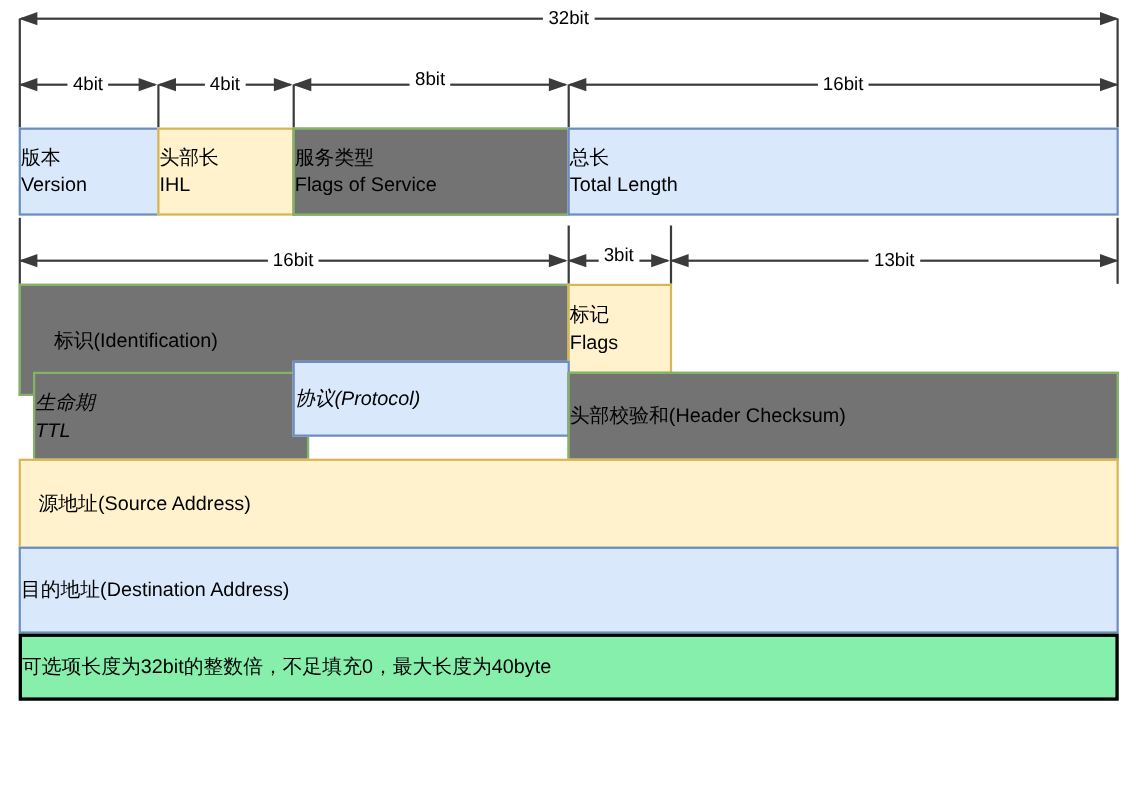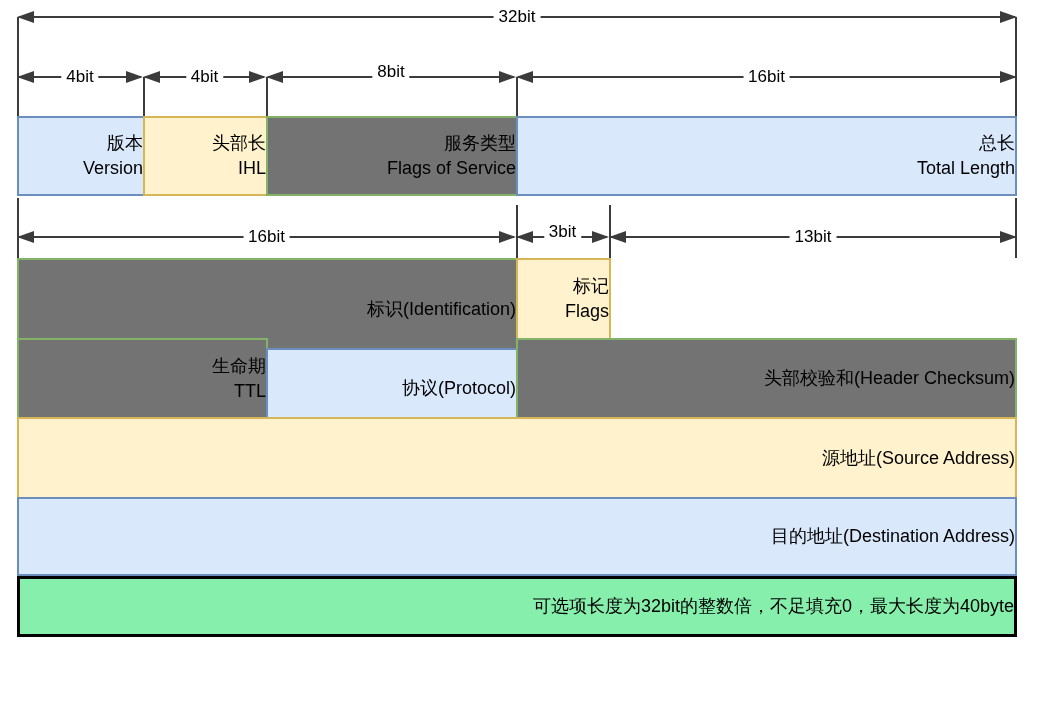--- a/index.html
+++ b/index.html
@@ -12,21 +12,21 @@
     color: #000000;
     overflow: hidden;
   }
   
   .cell {
     position: absolute;
     box-sizing: border-box;
     border: 2px solid #000;
     display: flex;
     flex-direction: column;
-    align-items: flex-end;
+    align-items: flex-start;
     justify-content: center;
     text-align: center;
     font-size: 18px;
     line-height: 25px;
   }
   .cell.blue   { background: #dae8fc; border-color: #6c8ebf; }
   .cell.yellow { background: #fff2cc; border-color: #d6b656; }
   .cell.green  { background: #737373; border-color: #82b366; }
   .cell.white  { background: #86efac; border: 3px solid #000000; }
   .cell.left-align { align-items: flex-start; text-align: left; padding-left: 23px; }
@@ -132,33 +132,33 @@
     <div class="ah r"></div>
     <span class="lbl raised">3bit</span>
   </div>
   <div class="harrow" style="left:609px; top:227px; width:408px;">
     <div class="line"></div>
     <div class="ah l"></div>
     <div class="ah r"></div>
     <span class="lbl">13bit</span>
   </div>
 
-  <div class="cell green" style="left:17px; top:258px; width:501px; height:102px;">
+  <div class="cell green" style="left:17px; top:258px; width:501px; height:102px;padding-left:30px;">
     <span>标识(Identification)</span>
   </div>
   <div class="cell yellow" style="left:516px; top:258px; width:95px; height:82px;">
     <span>标记</span>
     <span>Flags</span>
   </div>
 
-  <div class="cell green" style="left:17px; top:338px; width:251px; height:81px;">
+  <div class="cell green" style="left:30px; top:338px; width:251px; height:81px;font-style:italic;">
     <span>生命期</span>
     <span>TTL</span>
   </div>
-  <div class="cell blue" style="left:266px; top:348px; width:252px; height:81px;">
+  <div class="cell blue" style="left:266px; top:328px; width:252px; height:69px;font-style:italic;">
     <span>协议(Protocol)</span>
   </div>
   <div class="cell green" style="left:516px; top:338px; width:501px; height:81px;">
     <span>头部校验和(Header Checksum)</span>
   </div>
 
   <div class="cell yellow" style="left:17px; top:417px; width:1000px; height:82px;padding-left:16px;">
     <span>源地址(Source Address)</span>
   </div>
   <div class="cell blue" style="left:17px; top:497px; width:1000px; height:79px;">

